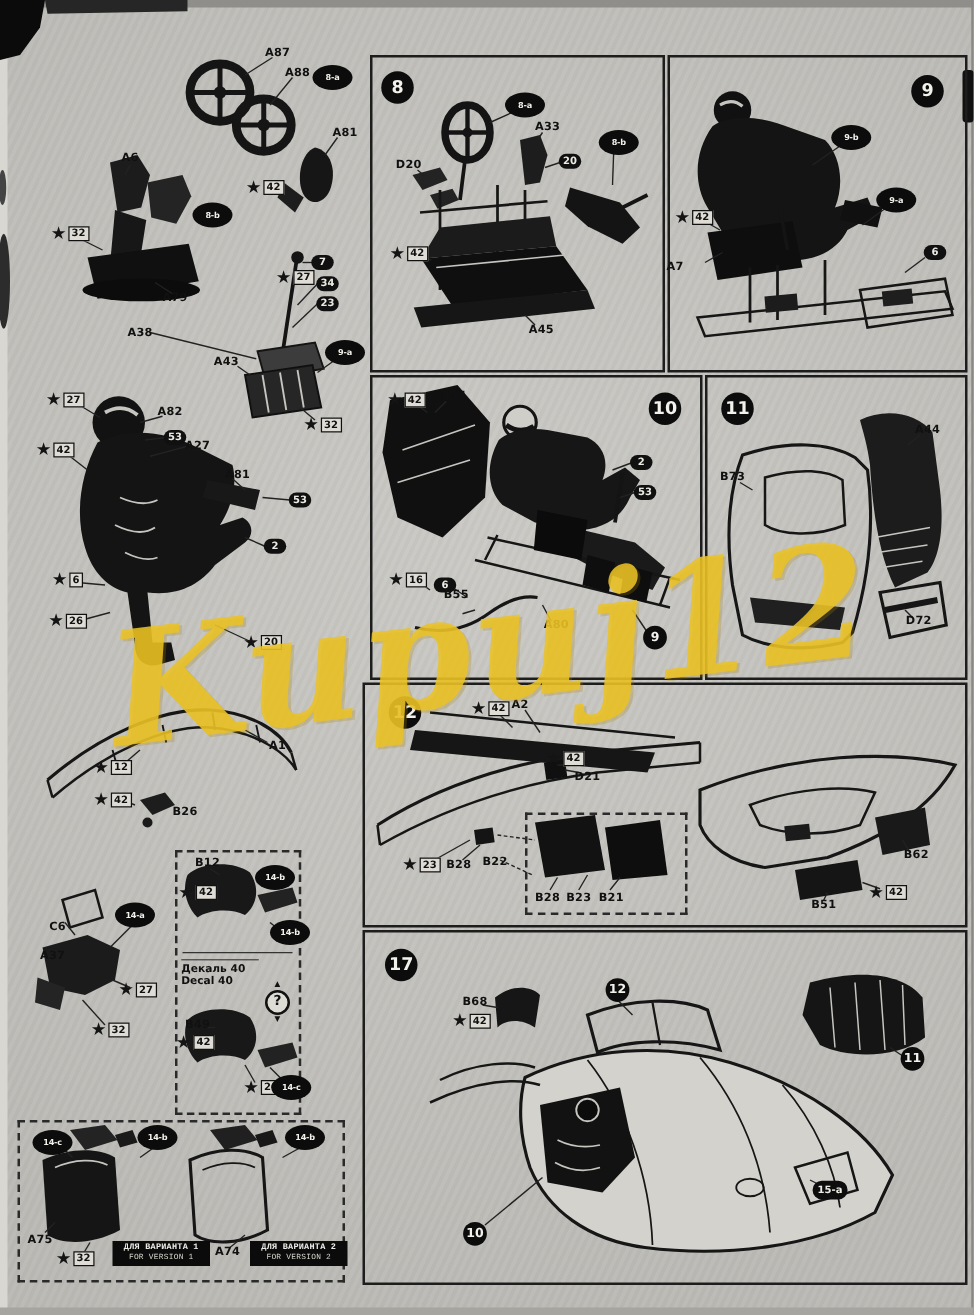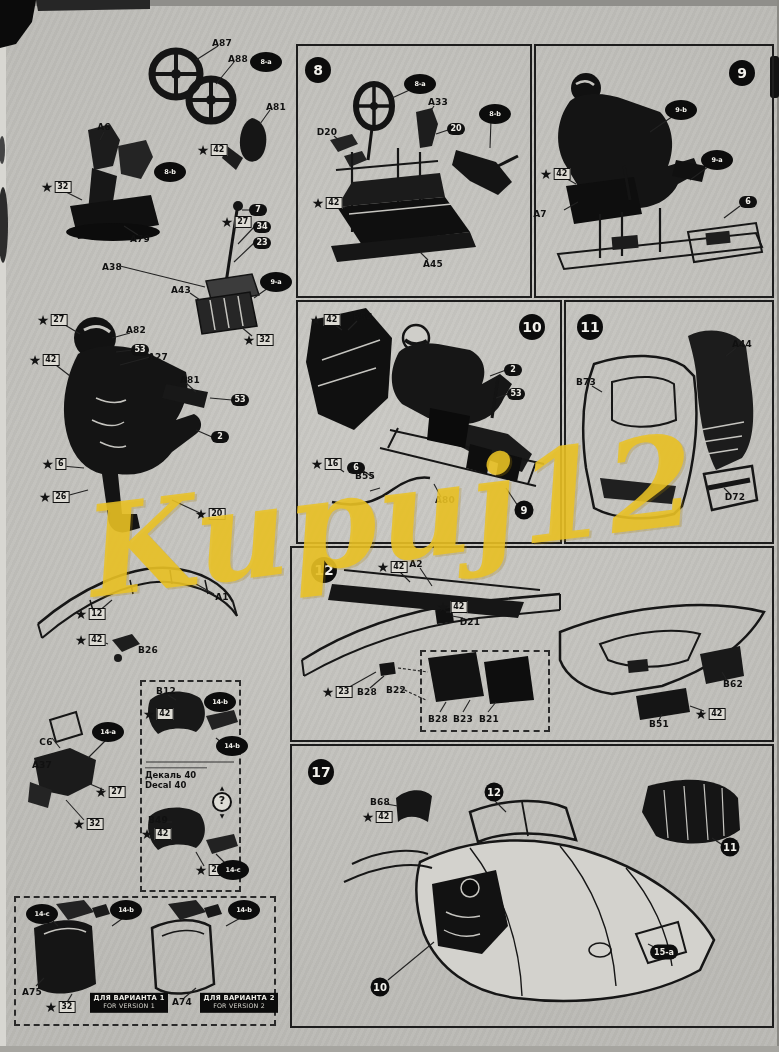--- a/index.html
+++ b/index.html
@@ -29,21 +29,21 @@
   .star b{font-size:8px;line-height:10px;background:#dedcd5;border:1px solid #111;
           padding:0 2px;color:#111;}
   .decal{width:62px;text-align:left;font-weight:bold;font-size:8.5px;line-height:1.2;
          border-top:1px solid #444;padding-top:2px;}
   .qgroup{display:flex;flex-direction:column;align-items:center;gap:1px;}
   .qgroup .qa{font-size:6px;line-height:6px;color:#111;}
   .qgroup .qc{width:16px;height:16px;border:2px solid #111;border-radius:50%;background:#dddcd5;
         font-weight:bold;font-size:11px;line-height:14px;text-align:center;color:#111;}
   .varbar{width:74px;background:#0b0b0b;color:#edece6;display:flex;flex-direction:column;
         align-items:center;padding:2px 2px 3px;gap:1px;}
-  .varbar span{font-weight:bold;font-size:6.8px;line-height:1.1;letter-spacing:0.2px;}
+  .varbar span{font-weight:bold;font-size:6.8px;line-height:1.1;letter-spacing:0.2px;font-family:Liberation Mono, monospace;}
   .varbar span.en{font-weight:normal;font-size:6.3px;color:#d8d7cf;}
   .watermark{position:absolute;left:392px;top:516px;z-index:50;pointer-events:none;
         transform:translate(-50%,-50%) rotate(-7deg);
         font-family:"DejaVu Serif",serif;font-style:italic;font-weight:bold;
         font-size:126px;letter-spacing:2px;color:rgba(233,194,36,0.88);
         text-shadow:2px 2px 0 rgba(170,130,0,0.25);}
   .ld{stroke:#222;stroke-width:1.1;}
   .ldd{stroke:#222;stroke-width:1.1;stroke-dasharray:3 2;}
   .fr{stroke:#161616;stroke-width:2.2;}
 </style>

